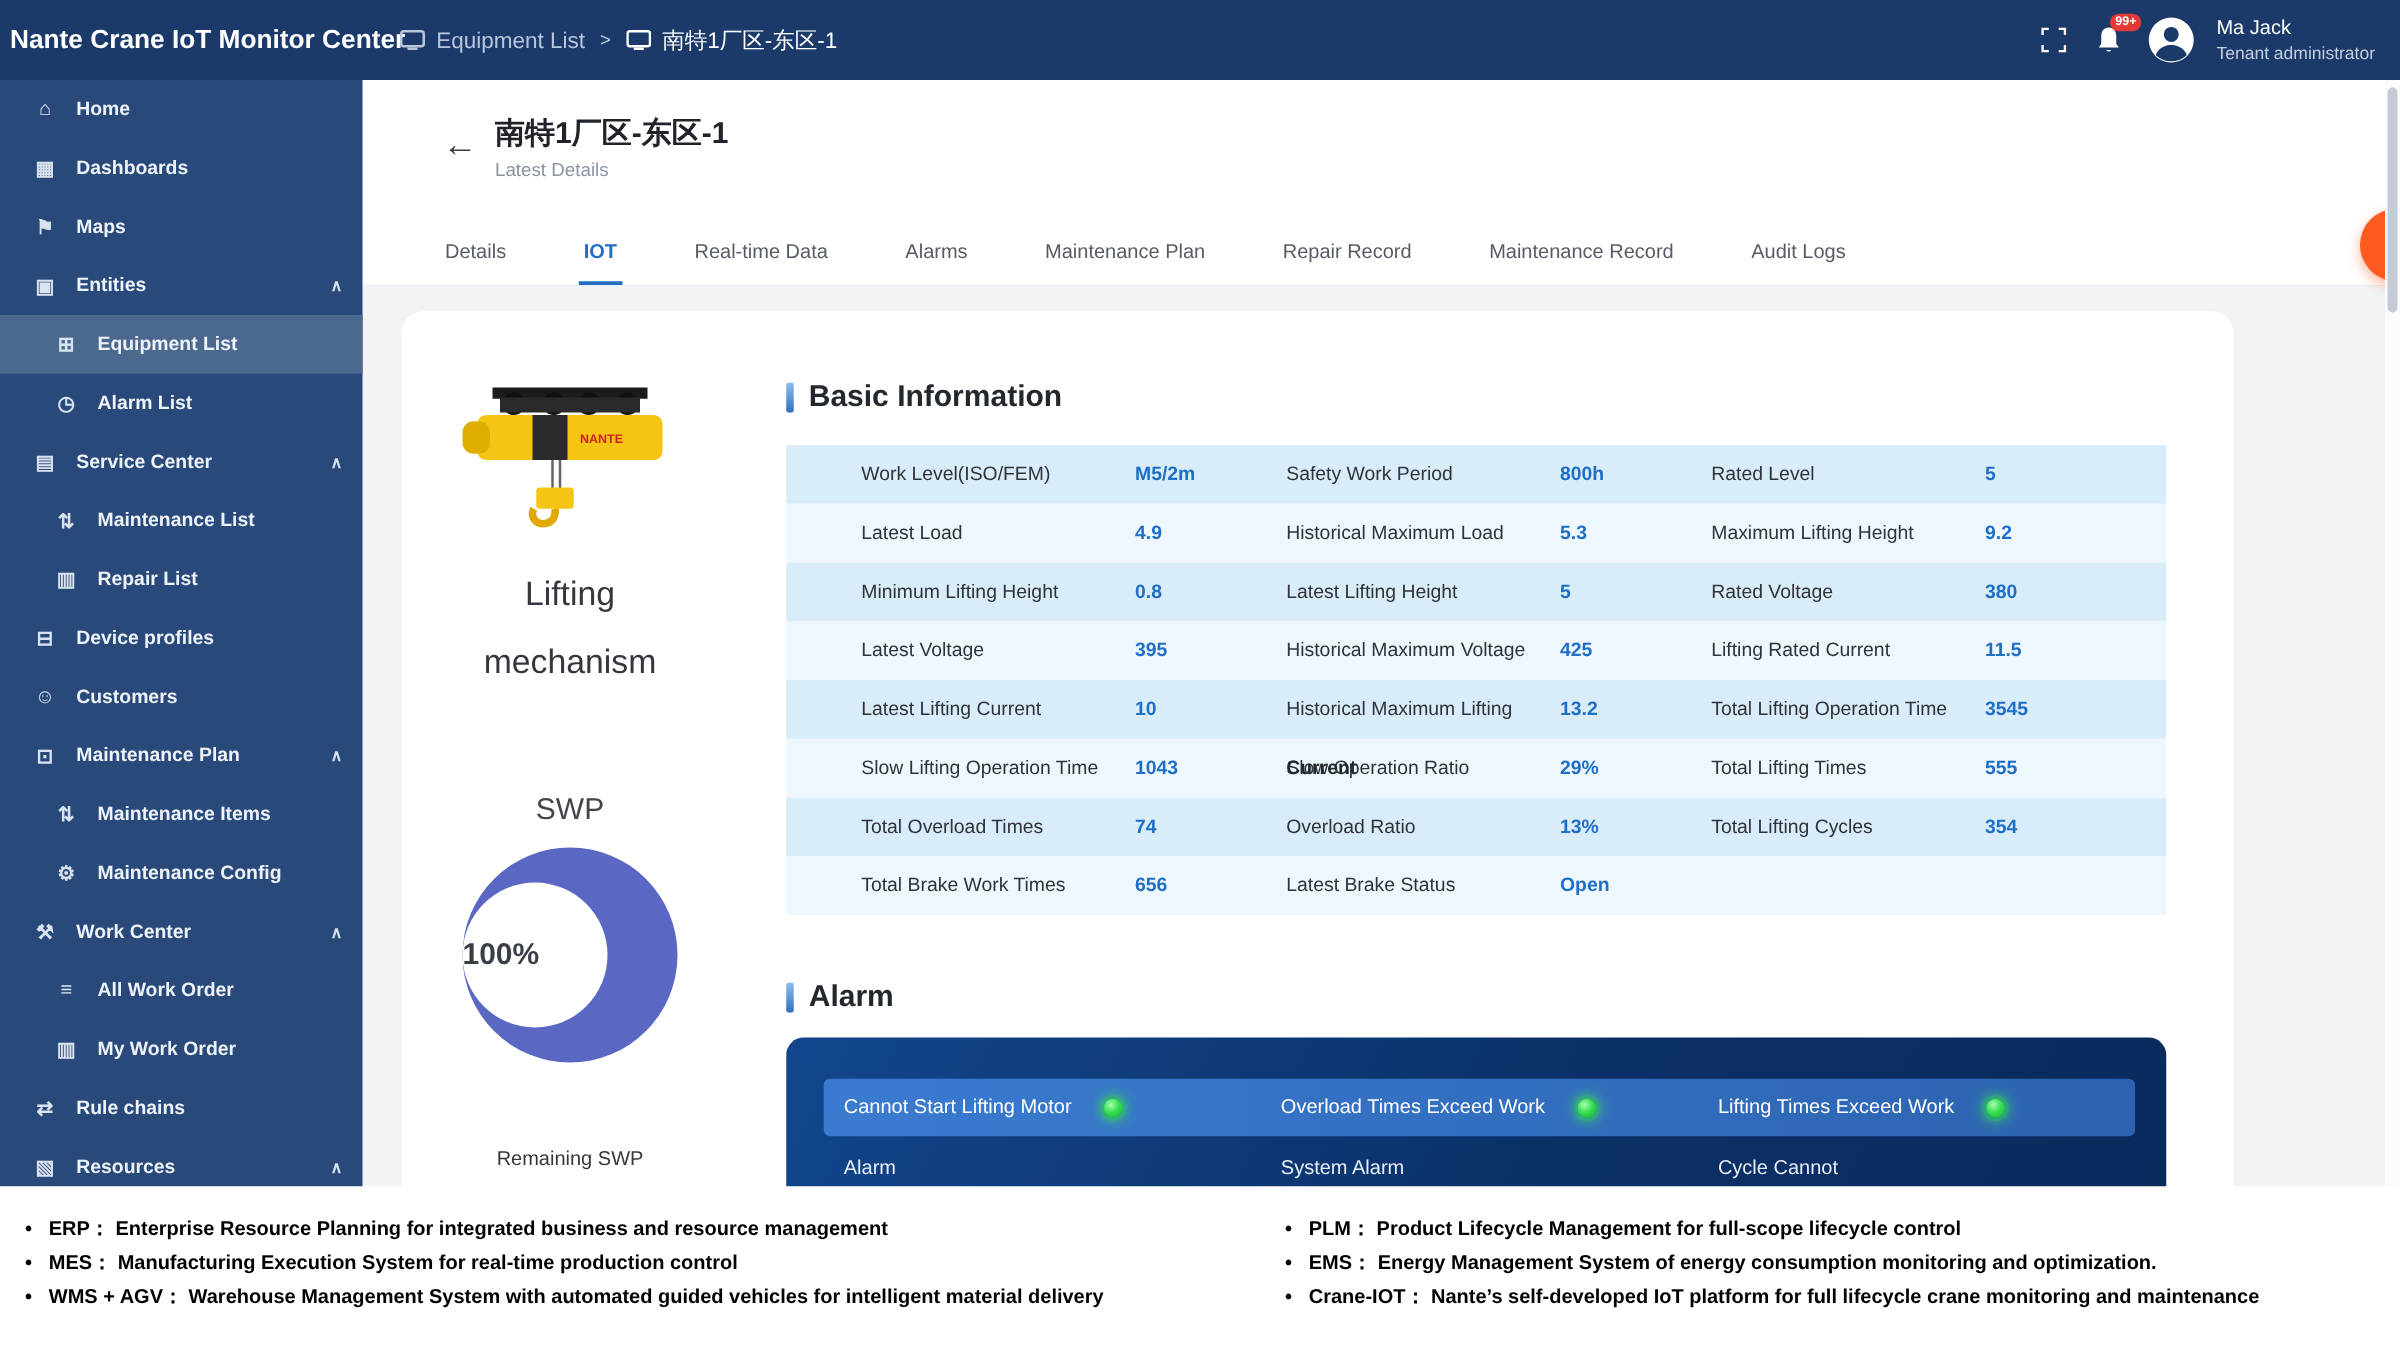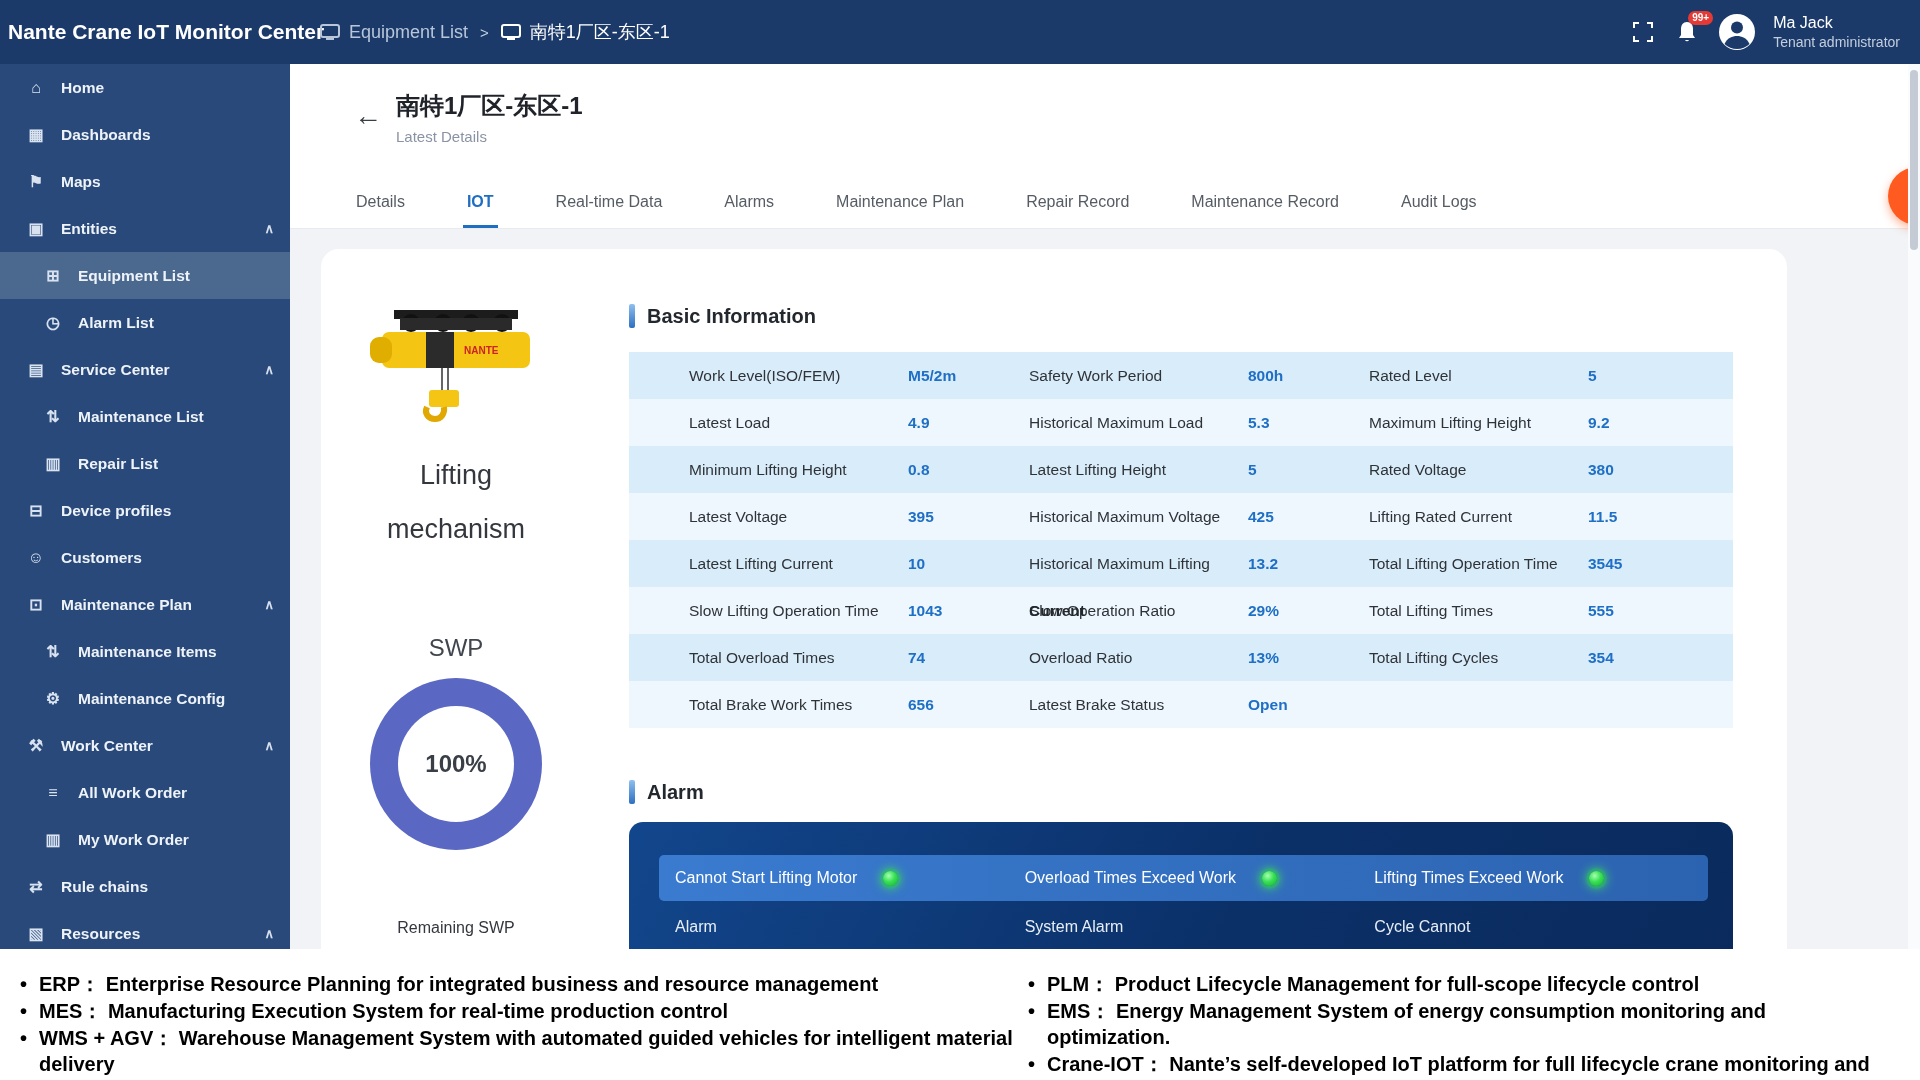--- a/index.html
+++ b/index.html
@@ -48,27 +48,27 @@
          background:#ff5a1f; color:#fff; display:flex; align-items:center; justify-content:center;
          font-size:22px; box-shadow:0 4px 10px rgba(255,90,31,.45); cursor:pointer; z-index:25; }
 
   
   .card { margin:20px 0 0 31px; width:1466px; height:780px; background:#fff; border-radius:18px;
           display:flex; padding-top:55px; position:relative; }
   .left-col { width:270px; display:flex; flex-direction:column; align-items:center; flex:none; }
   .mech { margin-top:14px; font-size:27px; color:#34383e; line-height:54px; text-align:center; }
   .swp-label { margin-top:78px; font-size:24px; color:#41464d; }
   .donut { margin-top:16px; width:172px; height:172px; border-radius:50%; background:#5a68c3;
-           display:flex; align-items:center; justify-content:center; position:relative; }
+           display:flex; align-items:center; position:relative; }
   .donut::after { content:""; position:absolute; width:116px; height:116px; border-radius:50%; background:#fff; }
   .donut span { position:relative; z-index:1; font-size:24px; font-weight:700; color:#3a3f47; }
   .swp-caption { margin-top:69px; font-size:16px; color:#34383e; }
 
   .right-col { flex:1; padding-left:38px; }
-  .section-title { display:flex; align-items:center; gap:12px; font-size:20px; font-weight:600; color:#23282e; }
+  .section-title { display:flex; align-items:center; gap:12px; font-size:24px; font-weight:600; color:#23282e; }
   .accent { width:6px; height:24px; border-radius:2px; background:linear-gradient(180deg,#8fc0ee,#2d6fc1); }
 
   .info-table { margin-top:24px; width:1104px; }
   .irow { display:flex; height:47px; align-items:center; }
   .irow:nth-child(odd) { background:#d9ecfa; }
   .irow:nth-child(even) { background:#eef7fe; }
   .icell { width:340px; flex:none; display:flex; align-items:center; padding-left:60px; position:relative; }
   .icell.wide { width:424px; }
   .lbl { width:219px; flex:none; font-size:15.5px; color:#2f3338; }
   .val { font-size:15.5px; color:#1e6fc5; font-weight:600; }
@@ -87,21 +87,21 @@
   .pcell { flex:1; padding-left:16px; color:#e8eef7; font-size:16px; }
 
   
   .scroll-track { position:absolute; right:0; top:64px; width:12px; height:885px; background:#fafbfc; z-index:28; }
   .scroll-thumb { position:absolute; right:2px; top:6px; width:8px; height:180px; border-radius:4px; background:#c5cbd4; cursor:pointer; }
 
   
   .notes { position:absolute; left:0; bottom:0; width:1920px; height:131px; background:#ffffff; z-index:40;
            display:flex; padding-top:22px; }
   .notes ul { list-style:none; }
-  .notes li { position:relative; padding-left:23px; font-size:20px; line-height:26px; color:#000;
+  .notes li { position:relative; padding-left:23px; font-size:16px; line-height:26px; color:#000;
               font-weight:600; margin-bottom:1px; }
   .notes li::before { content:"•"; position:absolute; left:4px; font-weight:700; }
   .notes .term { font-weight:700; }
   .col-left { width:1024px; padding-left:16px; }
   .col-right { width:860px; }
 </style>
 </head>
 <body>
 
 <div class="header">

